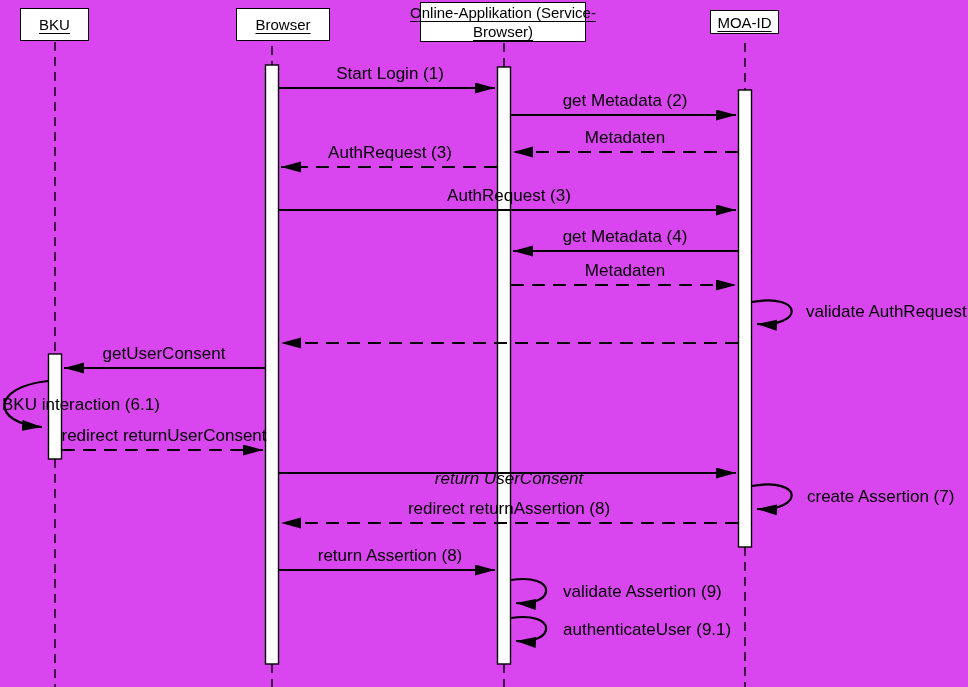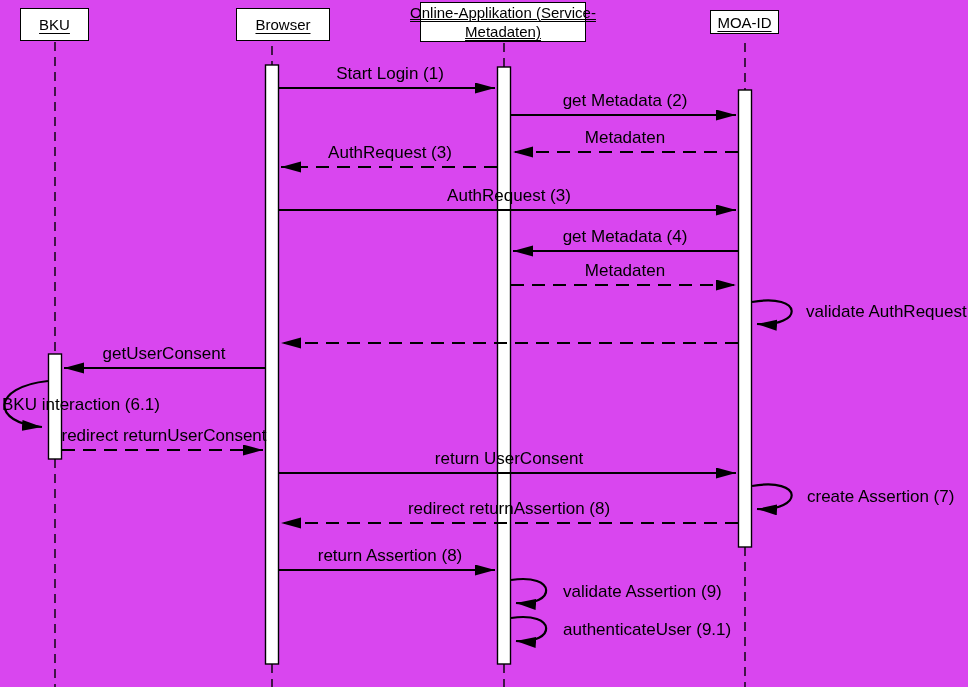--- a/index.html
+++ b/index.html
@@ -94,39 +94,39 @@
       <path d="M 511 618 C 557 611, 557 644, 516 641" marker-end="url(#ah)"></path>
     </g>
   </svg>
 
   <div class="actor" style="left:20px; top:8px; width:69px; height:33px;">
     <span>BKU</span>
   </div>
   <div class="actor" style="left:236px; top:8px; width:94px; height:33px;">
     <span>Browser</span>
   </div>
-  <div class="actor" style="left:420px; top:2px; width:166px; height:40px;text-decoration:underline;">
+  <div class="actor" style="left:420px; top:2px; width:166px; height:40px;">
     <span>Online-Applikation (Service-</span>
-    <span>Metadaten)</span>
+    <span>Browser)</span>
   </div>
   <div class="actor" style="left:710px; top:10px; width:69px; height:24px;">
     <span>MOA-ID</span>
   </div>
 
   <div class="msg-label centered" style="left:390px; top:65px;">Start Login (1)</div>
   <div class="msg-label centered" style="left:625px; top:92px;">get Metadata (2)</div>
   <div class="msg-label centered" style="left:625px; top:129px;">Metadaten</div>
   <div class="msg-label centered" style="left:390px; top:144px;">AuthRequest (3)</div>
   <div class="msg-label centered" style="left:509px; top:187px;">AuthRequest (3)</div>
   <div class="msg-label centered" style="left:625px; top:228px;">get Metadata (4)</div>
   <div class="msg-label centered" style="left:625px; top:262px;">Metadaten</div>
   <div class="msg-label" style="left:806px; top:303px;">validate AuthRequest (5)</div>
   <div class="msg-label centered" style="left:164px; top:345px;">getUserConsent</div>
   <div class="msg-label" style="left:2px; top:396px;">BKU interaction (6.1)</div>
   <div class="msg-label centered" style="left:164px; top:427px;">redirect returnUserConsent</div>
-  <div class="msg-label centered" style="left:509px; top:450px;">return UserConsent</div>
+  <div class="msg-label centered" style="left:509px; top:470px;font-style:italic;">return UserConsent</div>
   <div class="msg-label" style="left:807px; top:488px;">create Assertion (7)</div>
   <div class="msg-label centered" style="left:509px; top:500px;">redirect returnAssertion (8)</div>
   <div class="msg-label centered" style="left:390px; top:547px;">return Assertion (8)</div>
   <div class="msg-label" style="left:563px; top:583px;">validate Assertion (9)</div>
   <div class="msg-label" style="left:563px; top:621px;">authenticateUser (9.1)</div>
 
 </div>
 
 </body></html>

